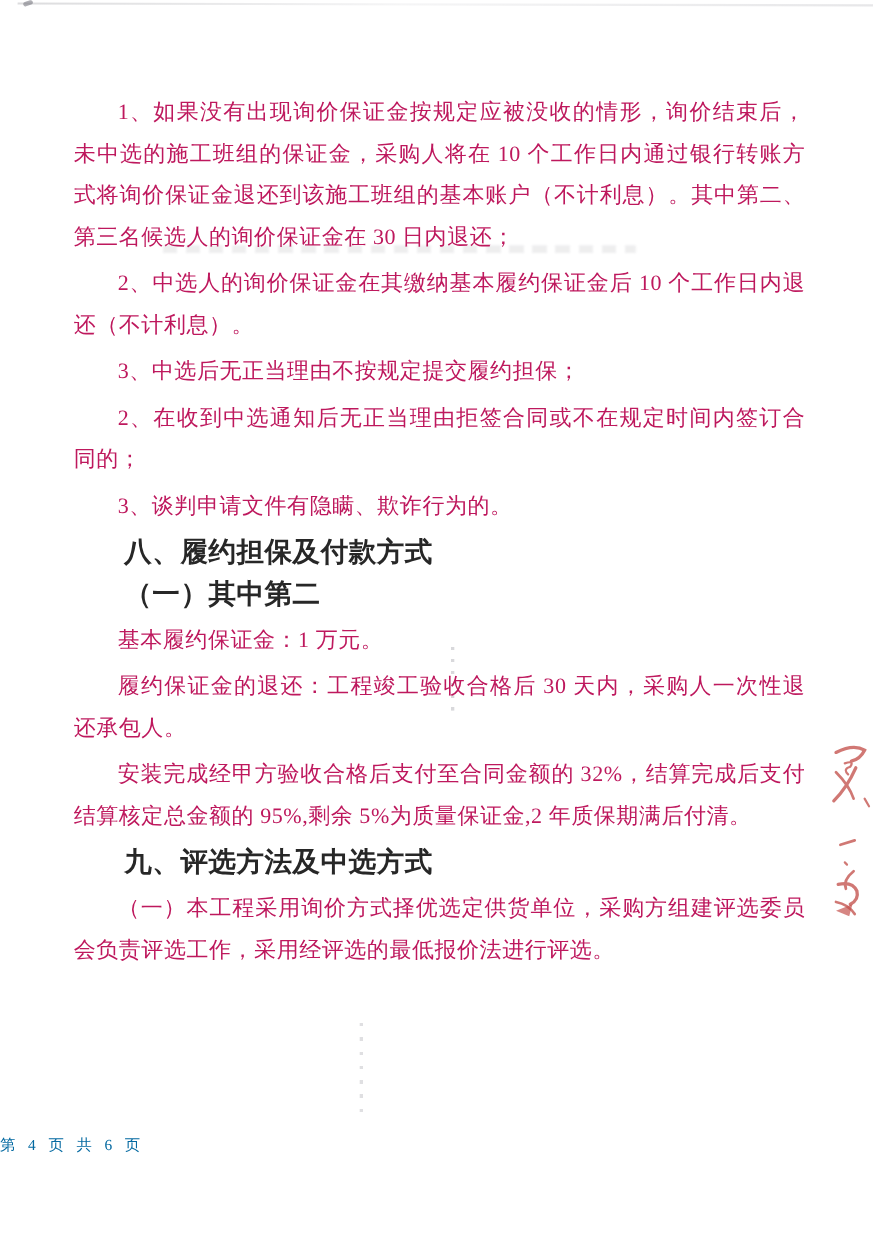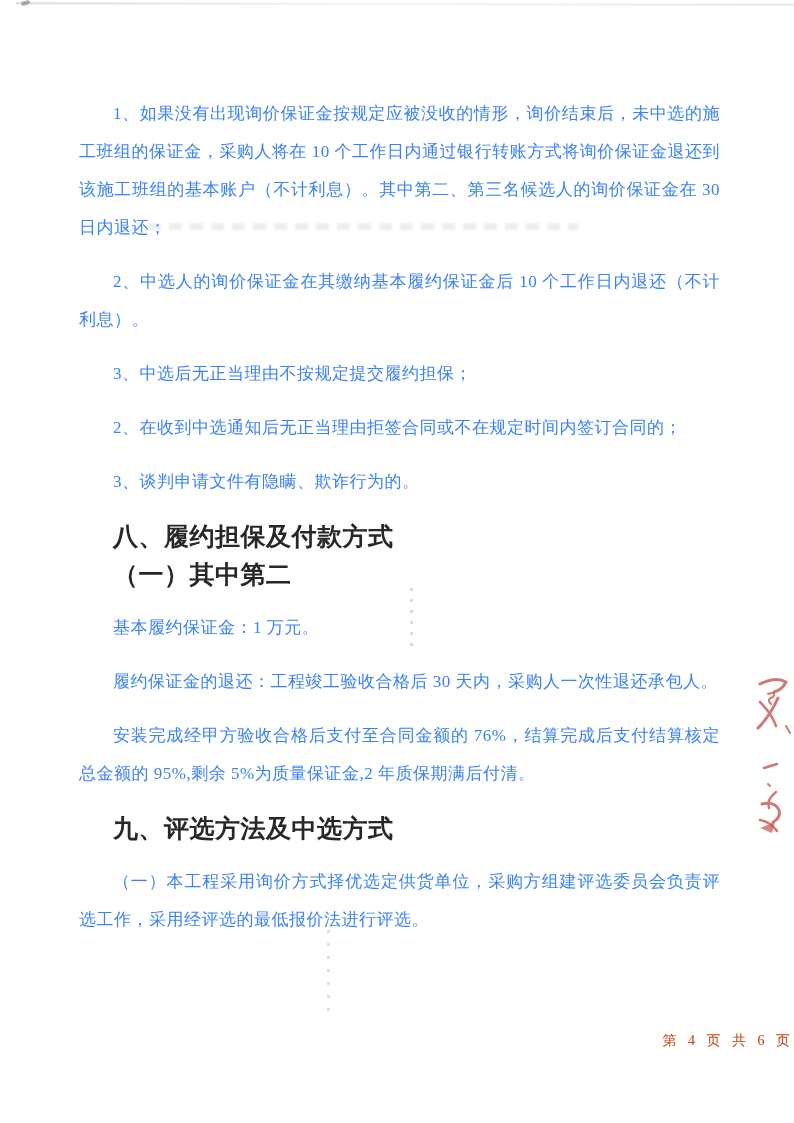--- a/index.html
+++ b/index.html
@@ -41,47 +41,47 @@
     transform: rotate(-18deg);
     border-radius: 2px;
   }
   .content {
     position: absolute;
     top: 79px;
     left: 63px;
     width: 673px;
   }
   .para {
-    margin: 16px;
-    font-size: 17px;
+    margin: 4px;
+    font-size: 20px;
     line-height: 38px;
     text-align: justify;
     text-indent: 2em;
     letter-spacing: 0.5px;
-    color: #3b82f6;
+    color: #be185d;
   }
   .heading {
     margin: 0;
     font-size: 25px;
     line-height: 38px;
     font-weight: 700;
     font-family: "Liberation Sans", "DejaVu Sans", sans-serif;
     text-indent: 2em;
     letter-spacing: 0.5px;
     color: #272727;
   }
   .footer {
     position: absolute;
     top: 1032px;
     left: 0;
     width: 794px;
-    text-align: right;
+    text-align: left;
     font-size: 14px;
     letter-spacing: 4px;
-    color: #c2410c;
+    color: #0369a1;
     font-family: "Liberation Serif", "DejaVu Serif", serif;
   }
   
   .bleed-smudge {
     position: absolute;
     top: 223px;
     left: 148px;
     width: 430px;
     height: 7px;
     background: repeating-linear-gradient(90deg,
@@ -136,21 +136,21 @@
   <div class="content">
     <p class="para">1、如果没有出现询价保证金按规定应被没收的情形，询价结束后，未中选的施工班组的保证金，采购人将在 10 个工作日内通过银行转账方式将询价保证金退还到该施工班组的基本账户（不计利息）。其中第二、第三名候选人的询价保证金在 30 日内退还；</p>
     <p class="para">2、中选人的询价保证金在其缴纳基本履约保证金后 10 个工作日内退还（不计利息）。</p>
     <p class="para">3、中选后无正当理由不按规定提交履约担保；</p>
     <p class="para">2、在收到中选通知后无正当理由拒签合同或不在规定时间内签订合同的；</p>
     <p class="para">3、谈判申请文件有隐瞒、欺诈行为的。</p>
     <h2 class="heading">八、履约担保及付款方式</h2>
     <h3 class="heading">（一）其中第二</h3>
     <p class="para">基本履约保证金：1 万元。</p>
     <p class="para">履约保证金的退还：工程竣工验收合格后 30 天内，采购人一次性退还承包人。</p>
-    <p class="para">安装完成经甲方验收合格后支付至合同金额的 76%，结算完成后支付结算核定总金额的 95%,剩余 5%为质量保证金,2 年质保期满后付清。</p>
+    <p class="para">安装完成经甲方验收合格后支付至合同金额的 32%，结算完成后支付结算核定总金额的 95%,剩余 5%为质量保证金,2 年质保期满后付清。</p>
     <h2 class="heading">九、评选方法及中选方式</h2>
     <p class="para">（一）本工程采用询价方式择优选定供货单位，采购方组建评选委员会负责评选工作，采用经评选的最低报价法进行评选。</p>
   </div>
 
   <svg class="red-mark" viewBox="0 0 46 170" xmlns="http://www.w3.org/2000/svg">
     <g stroke="#c4534e" stroke-width="3" stroke-linecap="round" fill="none" opacity="0.78">
       <path d="M12 12 Q28 4 38 10 Q34 18 26 20"></path>
       <path d="M20 22 q9 -3 5 3 q-7 2 -2 7" stroke-width="2"></path>
       <path d="M30 26 Q22 44 10 56"></path>
       <path d="M12 30 Q24 42 28 54" stroke-width="2.5"></path>

